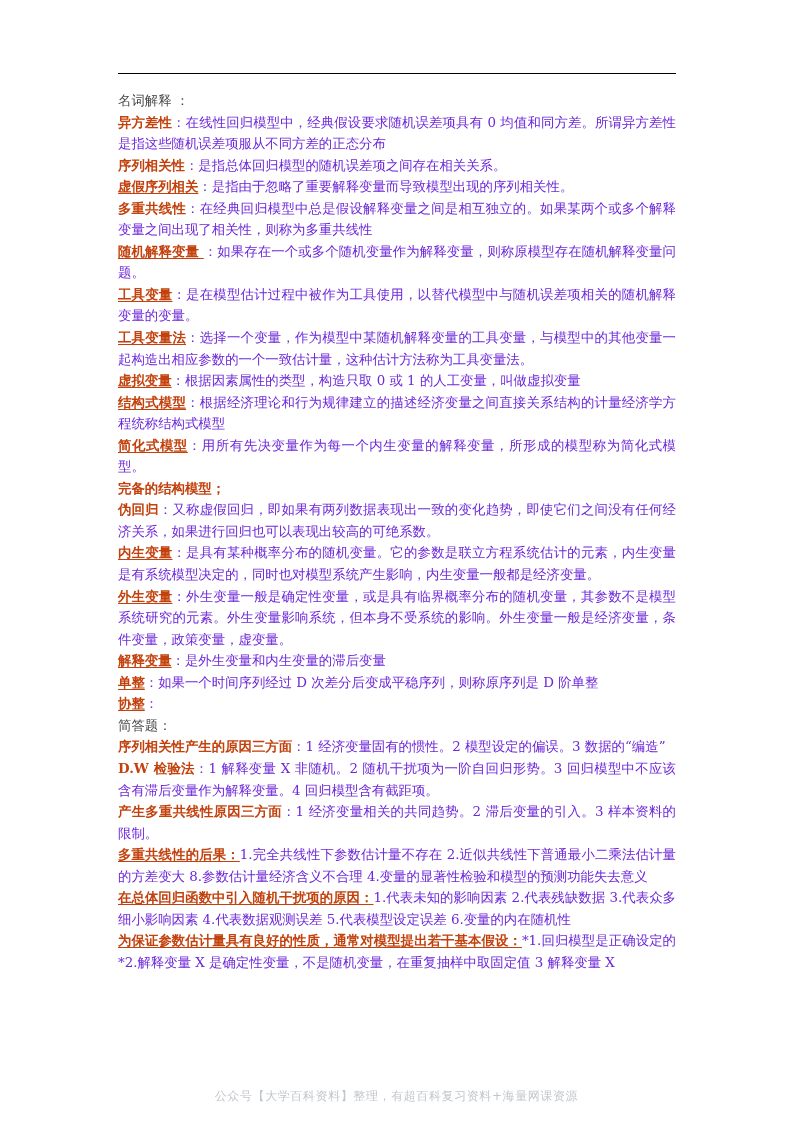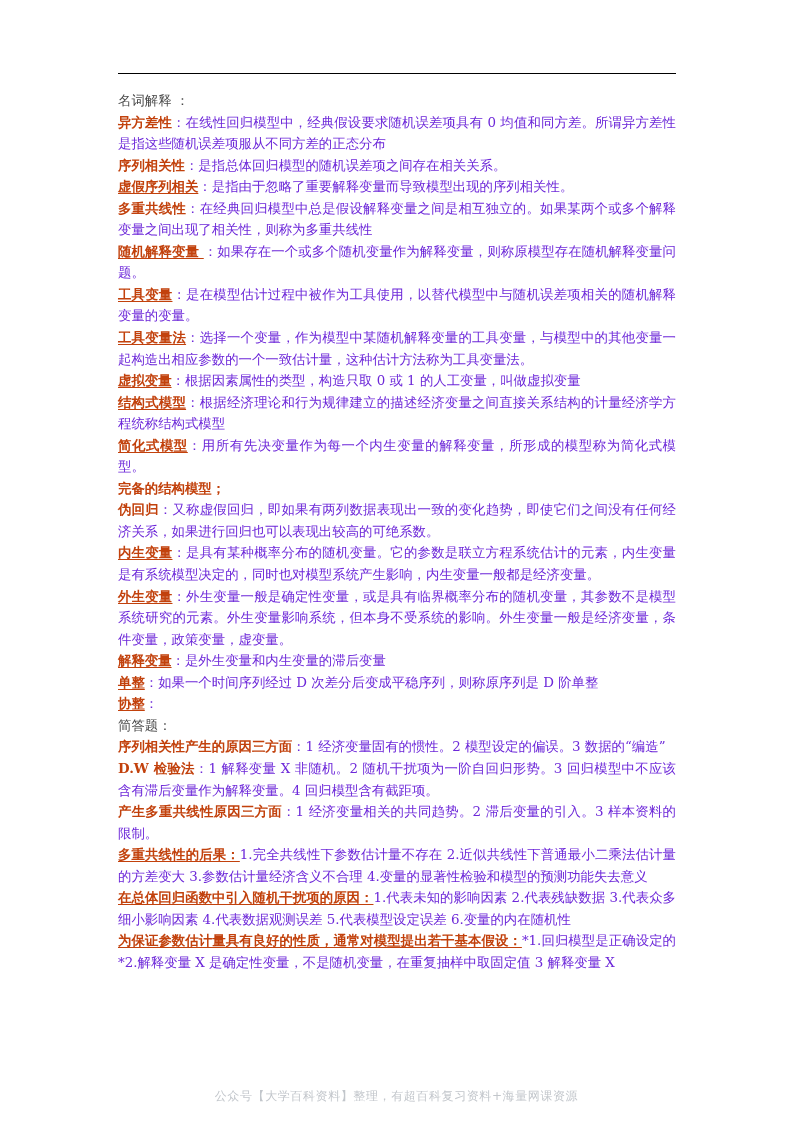--- a/index.html
+++ b/index.html
@@ -93,20 +93,20 @@
       <div class="para"><span class="term">伪回归</span><span class="body-text">：又称虚假回归，即如果有两列数据表现出一致的变化趋势，即使它们之间没有任何经济关系，如果进行回归也可以表现出较高的可绝系数。</span></div>
       <div class="para"><span class="term u">内生变量</span><span class="body-text">：是具有某种概率分布的随机变量。它的参数是联立方程系统估计的元素，内生变量是有系统模型决定的，同时也对模型系统产生影响，内生变量一般都是经济变量。</span></div>
       <div class="para"><span class="term u">外生变量</span><span class="body-text">：外生变量一般是确定性变量，或是具有临界概率分布的随机变量，其参数不是模型系统研究的元素。外生变量影响系统，但本身不受系统的影响。外生变量一般是经济变量，条件变量，政策变量，虚变量。</span></div>
       <div class="para"><span class="term u">解释变量</span><span class="body-text">：是外生变量和内生变量的滞后变量</span></div>
       <div class="para"><span class="term u">单整</span><span class="body-text">：如果一个时间序列经过 D 次差分后变成平稳序列，则称原序列是 D 阶单整</span></div>
       <div class="para"><span class="term u">协整</span><span class="body-text">：</span></div>
       <div class="para"><span class="plain">简答题：</span></div>
       <div class="para"><span class="term">序列相关性产生的原因三方面</span><span class="body-text">：1 经济变量固有的惯性。2 模型设定的偏误。3 数据的“编造”</span></div>
       <div class="para"><span class="term">D.W 检验法</span><span class="body-text">：1 解释变量 X 非随机。2 随机干扰项为一阶自回归形势。3 回归模型中不应该含有滞后变量作为解释变量。4 回归模型含有截距项。</span></div>
       <div class="para"><span class="term">产生多重共线性原因三方面</span><span class="body-text">：1 经济变量相关的共同趋势。2 滞后变量的引入。3 样本资料的限制。</span></div>
-      <div class="para"><span class="term u">多重共线性的后果：</span><span class="body-text">1.完全共线性下参数估计量不存在 2.近似共线性下普通最小二乘法估计量的方差变大 3.参数估计量经济含义不合理 4.变量的显著性检验和模型的预测功能失去意义</span></div>
+      <div class="para"><span class="term u">多重共线性的后果：</span><span class="body-text">1.完全共线性下参数估计量不存在 2.近似共线性下普通最小二乘法估计量的方差变大 8.参数估计量经济含义不合理 4.变量的显著性检验和模型的预测功能失去意义</span></div>
       <div class="para"><span class="term u">在总体回归函数中引入随机干扰项的原因：</span><span class="body-text">1.代表未知的影响因素 2.代表残缺数据 3.代表众多细小影响因素 4.代表数据观测误差 5.代表模型设定误差 6.变量的内在随机性</span></div>
       <div class="para"><span class="term u">为保证参数估计量具有良好的性质，通常对模型提出若干基本假设：</span><span class="body-text">*1.回归模型是正确设定的 *2.解释变量 X 是确定性变量，不是随机变量，在重复抽样中取固定值 3 解释变量 X</span></div>
     </div>
 
   <div class="footer">公众号【大学百科资料】整理，有超百科复习资料+海量网课资源</div>
 
 </div>
 
 </body></html>

